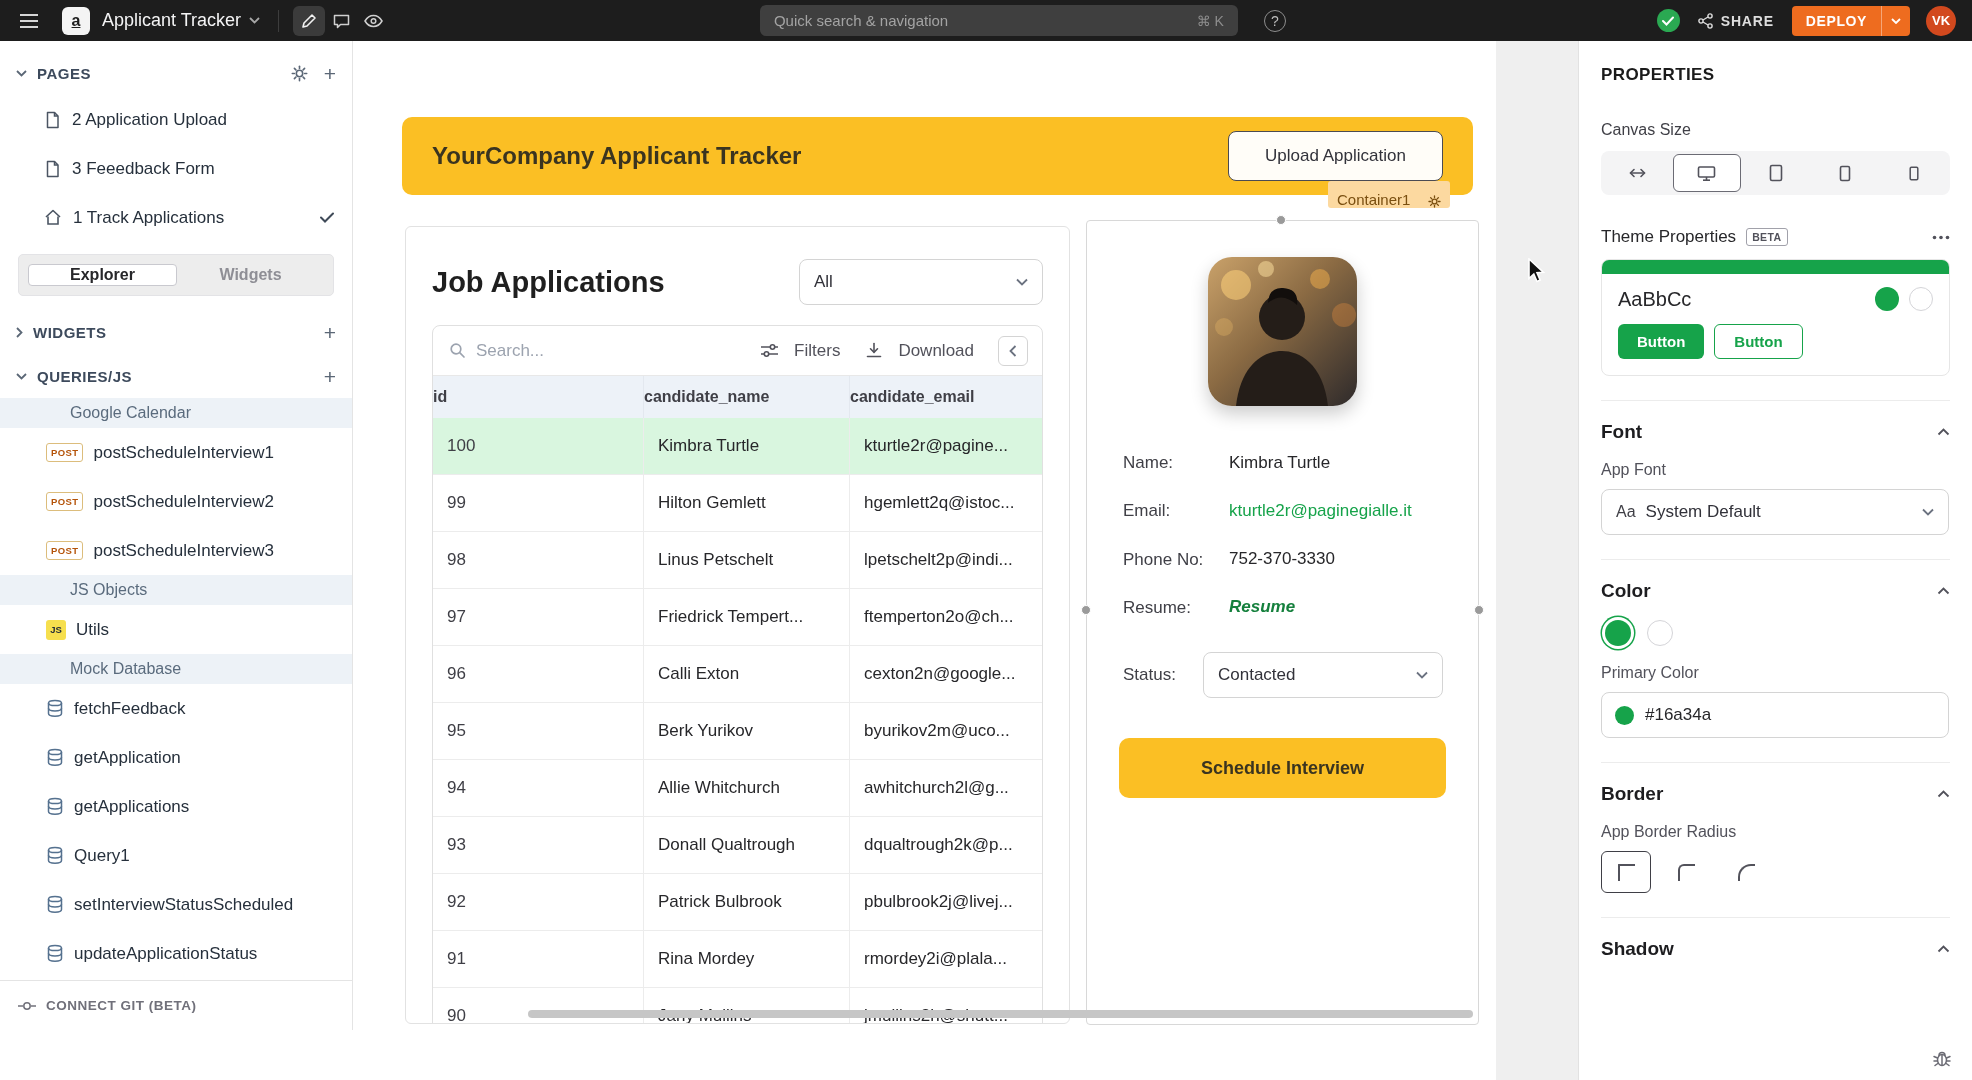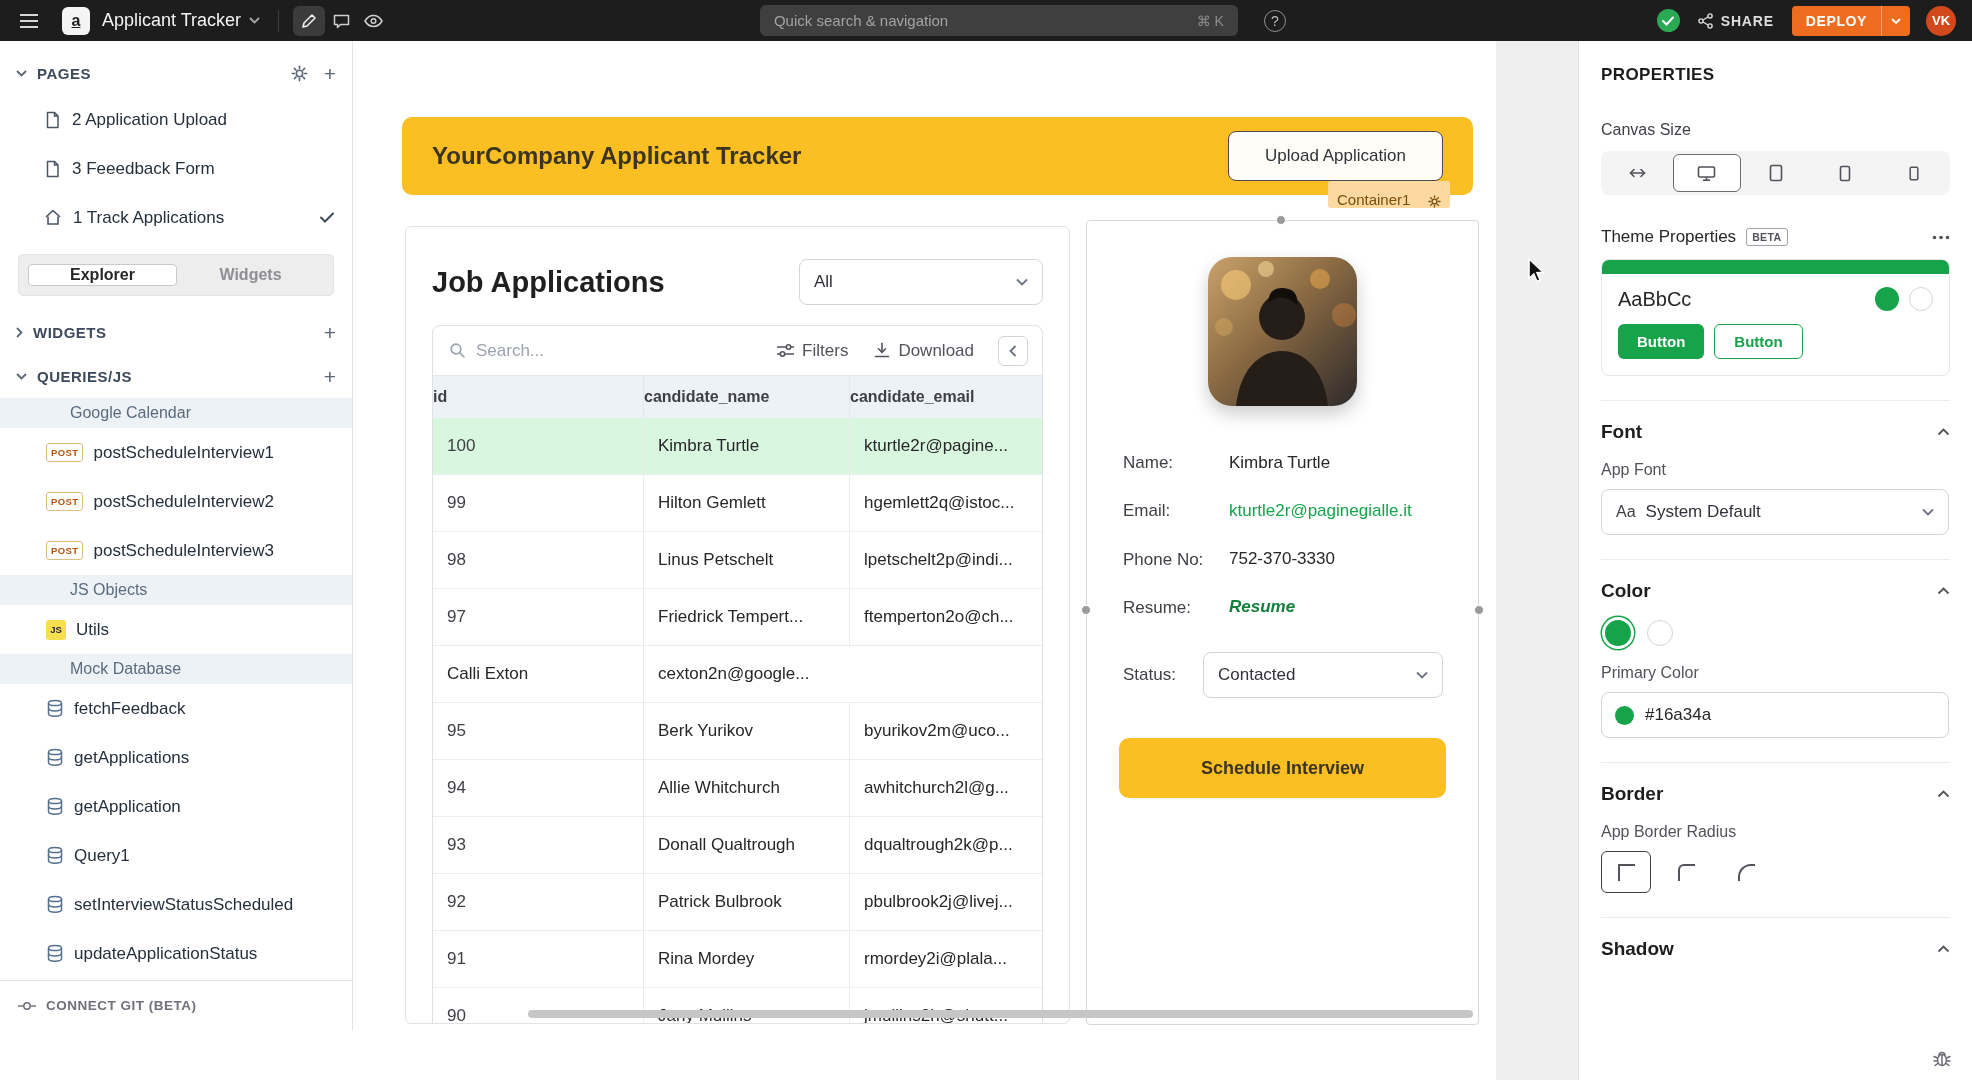--- a/index.html
+++ b/index.html
@@ -76,21 +76,21 @@
   .panel-head{display:flex;align-items:center;justify-content:space-between;height:50px;margin-bottom:18px}
   .panel-title{font-size:29px;font-weight:700;color:#1f1f1f}
   .select{height:46px;border:1px solid #d4d4d4;border-radius:8px;display:flex;align-items:center;gap:10px;
           padding:0 14px;font-size:17px;color:#32323a;cursor:pointer;background:#fff}
   .select .grow{flex:1}
   .filter-select{width:244px}
   .table-widget{border:1.5px solid #e0e0e0;border-radius:8px;overflow:hidden}
   .t-toolbar{height:50px;display:flex;align-items:center;padding:0 14px 0 16px;gap:10px;border-bottom:1px solid #e8e8e8}
   .tsearch-input{border:none;outline:none;font-family:inherit;font-size:17px;color:#26303c;flex:1;min-width:0}
   .tsearch-input::placeholder{color:#9ca3af}
-  .t-tool{display:flex;align-items:center;gap:8px;font-size:17px;color:#52525b;cursor:pointer;margin-left:16px}
+  .t-tool{display:flex;align-items:center;gap:16px;font-size:17px;color:#52525b;cursor:pointer;margin-left:16px}
   .t-pagebtn{width:30px;height:30px;border:1px solid #d4d4d4;border-radius:6px;display:flex;align-items:center;justify-content:center;
              color:#6b7280;cursor:pointer;margin-left:14px}
   .t-head{display:grid;grid-template-columns:211px 206px 1fr;background:#edf2f8}
   .t-hcell{height:42px;display:flex;align-items:center;font-size:16px;font-weight:700;color:#3f3f46;
            border-right:1px solid #e3e8ef;cursor:pointer}
   .t-hcell:last-child{border-right:none}
   .trow{display:grid;grid-template-columns:211px 206px 1fr;border-bottom:1px solid #ececec;cursor:pointer;background:#fff}
   .trow.selected{background:var(--c-row_highlight)}
   .tcell{height:56px;display:flex;align-items:center;padding-left:14px;font-size:17px;color:#27272a;
          border-right:1px solid #ececec;overflow:hidden;white-space:nowrap}
@@ -390,35 +390,35 @@
 
         <span class="db-icon">
           <svg width="18" height="19" viewBox="0 0 18 19">
             <g fill="none" stroke="#55718f" stroke-width="1.5">
               <ellipse cx="9" cy="4" rx="6.5" ry="2.6"></ellipse>
               <path d="M2.5 4v10.5c0 1.5 2.9 2.7 6.5 2.7s6.5-1.2 6.5-2.7V4"></path>
               <path d="M2.5 9.2c0 1.5 2.9 2.7 6.5 2.7s6.5-1.2 6.5-2.7"></path>
             </g>
           </svg>
         </span>
-        <span>getApplications</span>
+        <span>getApplication</span>
       </div>
 
       <div class="query-item">
 
         <span class="db-icon">
           <svg width="18" height="19" viewBox="0 0 18 19">
             <g fill="none" stroke="#55718f" stroke-width="1.5">
               <ellipse cx="9" cy="4" rx="6.5" ry="2.6"></ellipse>
               <path d="M2.5 4v10.5c0 1.5 2.9 2.7 6.5 2.7s6.5-1.2 6.5-2.7V4"></path>
               <path d="M2.5 9.2c0 1.5 2.9 2.7 6.5 2.7s6.5-1.2 6.5-2.7"></path>
             </g>
           </svg>
         </span>
-        <span>getApplication</span>
+        <span>getApplications</span>
       </div>
 
       <div class="query-item">
 
         <span class="db-icon">
           <svg width="18" height="19" viewBox="0 0 18 19">
             <g fill="none" stroke="#55718f" stroke-width="1.5">
               <ellipse cx="9" cy="4" rx="6.5" ry="2.6"></ellipse>
               <path d="M2.5 4v10.5c0 1.5 2.9 2.7 6.5 2.7s6.5-1.2 6.5-2.7V4"></path>
               <path d="M2.5 9.2c0 1.5 2.9 2.7 6.5 2.7s6.5-1.2 6.5-2.7"></path>
@@ -574,20 +574,21 @@
               <div class="tcell c3">lpetschelt2p@indi...</div>
             </div>
 
             <div class="trow">
               <div class="tcell c1">97</div>
               <div class="tcell c2">Friedrick Tempert...</div>
               <div class="tcell c3">ftemperton2o@ch...</div>
             </div>
 
             <div class="trow">
+              <div class="tcell c1">96</div>
               <div class="tcell c2">Calli Exton</div>
               <div class="tcell c3">cexton2n@google...</div>
             </div>
 
             <div class="trow">
               <div class="tcell c1">95</div>
               <div class="tcell c2">Berk Yurikov</div>
               <div class="tcell c3">byurikov2m@uco...</div>
             </div>
 

